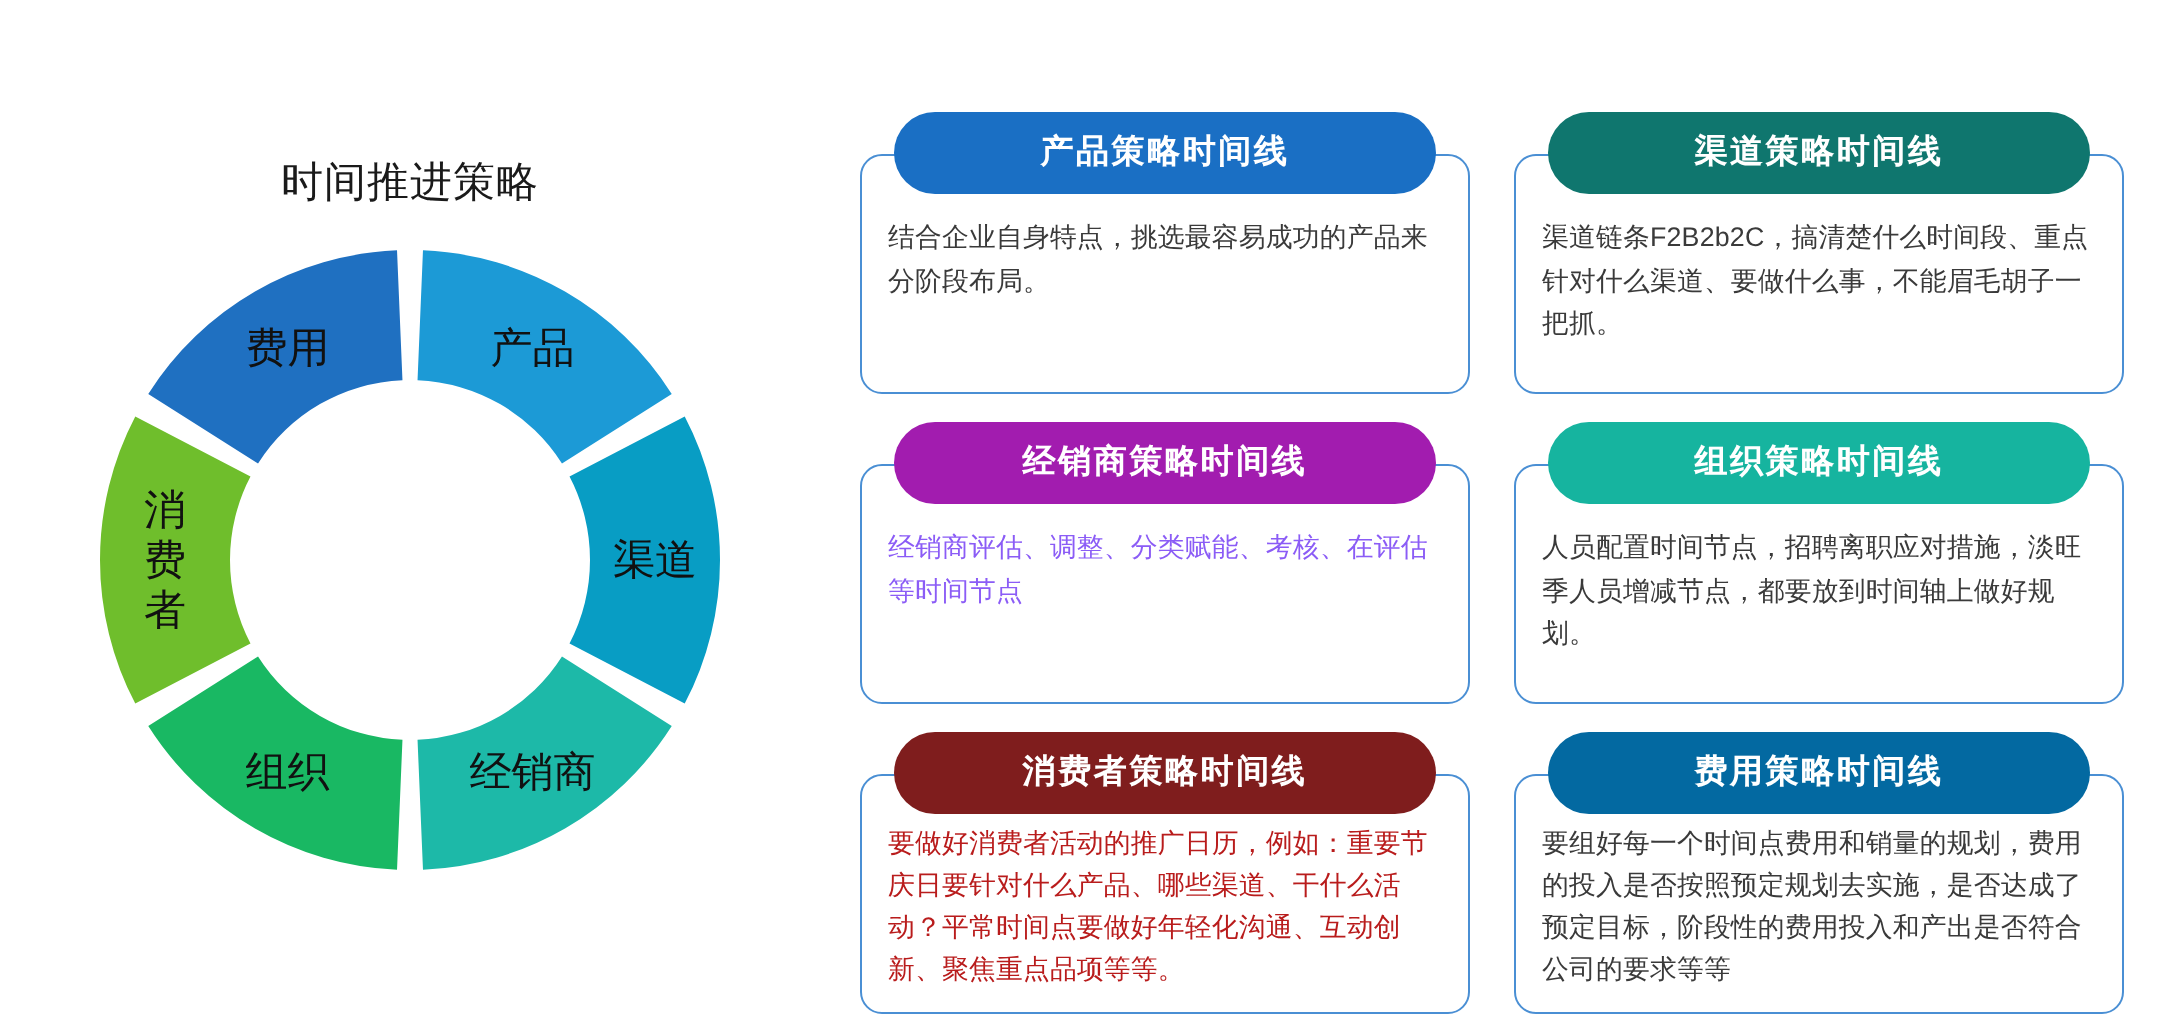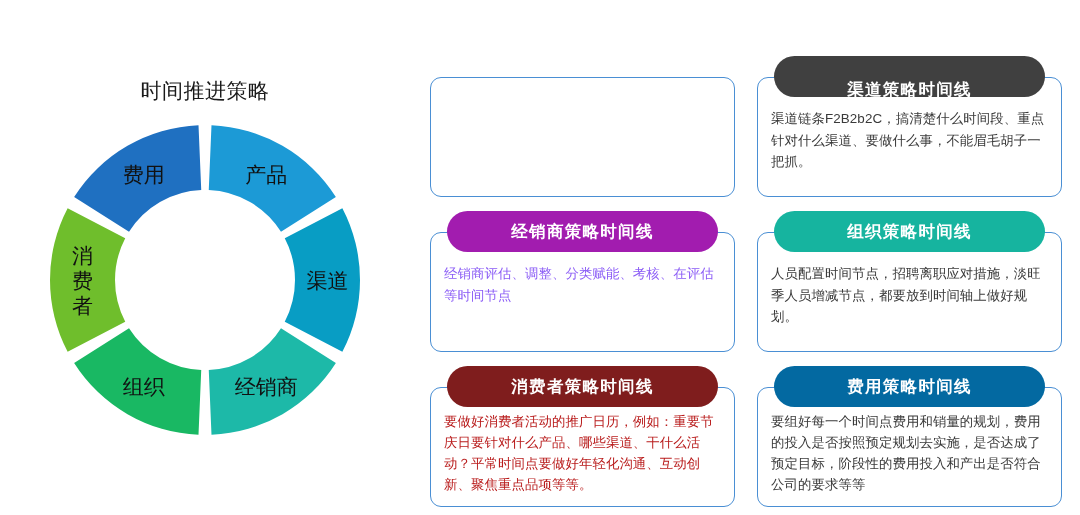--- a/index.html
+++ b/index.html
@@ -149,24 +149,28 @@
   </svg>
   <div id="donut-center-label">
     <span>时间推进策略</span>
   </div>
 </div>
 
 <div id="cards-panel">
   <div class="card-grid" id="card-grid">
       <div class="card">
         <div class="card-frame" style="border-color: rgb(74, 143, 212);"></div>
-      </div>
-      <div class="card">
-        <div class="card-frame" style="border-color: rgb(74, 143, 212);"></div>
-        <div class="card-header" style="background: #404040; align-items: flex-end;">
+        <div class="card-header" style="background: rgb(26, 111, 196);">
+          <span class="card-header-title">产品策略时间线</span>
+        </div>
+        <div class="card-body" style="color: rgb(58, 58, 58);">结合企业自身特点，挑选最容易成功的产品来分阶段布局。</div>
+      </div>
+      <div class="card">
+        <div class="card-frame" style="border-color: rgb(74, 143, 212);"></div>
+        <div class="card-header" style="background: #0f766e;">
           <span class="card-header-title">渠道策略时间线</span>
         </div>
         <div class="card-body" style="color: rgb(58, 58, 58);">渠道链条F2B2b2C，搞清楚什么时间段、重点针对什么渠道、要做什么事，不能眉毛胡子一把抓。</div>
       </div>
       <div class="card">
         <div class="card-frame" style="border-color: rgb(74, 143, 212);"></div>
         <div class="card-header" style="background: #a21caf;">
           <span class="card-header-title">经销商策略时间线</span>
         </div>
         <div class="card-body" style="color: #8b5cf6;">经销商评估、调整、分类赋能、考核、在评估等时间节点</div>

